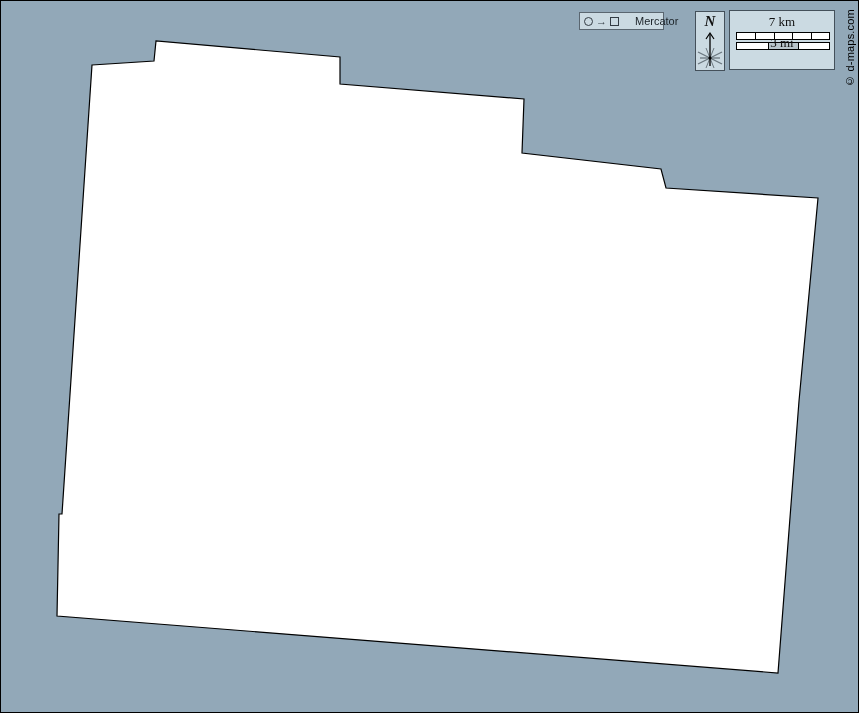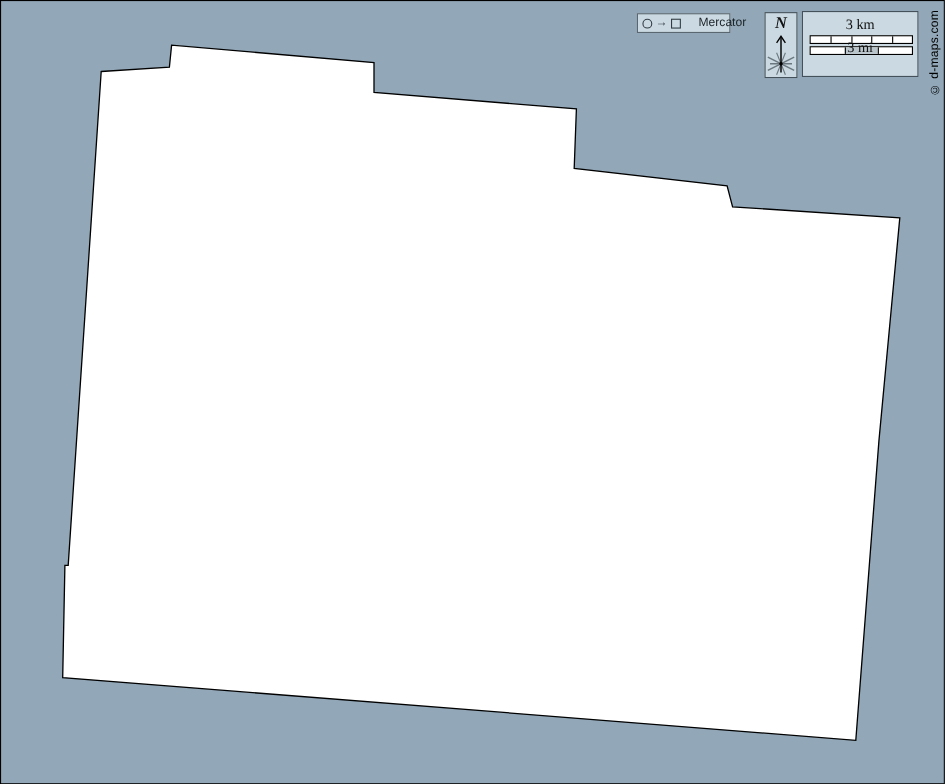--- a/index.html
+++ b/index.html
@@ -118,21 +118,21 @@
       <line x1="10" y1="18" x2="18" y2="38" stroke="#6b777f" stroke-width="1"></line>
       <line x1="18" y1="18" x2="10" y2="38" stroke="#6b777f" stroke-width="1"></line>
 
       <line x1="14" y1="4" x2="14" y2="36" stroke="#000" stroke-width="1.3"></line>
       <polyline points="10,9 14,3 18,9" fill="none" stroke="#000" stroke-width="1.2"></polyline>
       <circle cx="14" cy="28" r="1.6" fill="#000"></circle>
     </svg>
   </div>
 
   <div class="panel scale-box">
-    <div class="scale-label km">3 km</div>
+    <div class="scale-label km">7 km</div>
     <div class="scale-bar km-bar">
       <div class="tick" style="left:20%"></div>
       <div class="tick" style="left:40%"></div>
       <div class="tick" style="left:60%"></div>
       <div class="tick" style="left:80%"></div>
     </div>
     <div class="scale-bar mi-bar">
       <div class="mi-middle"></div>
       <div class="tick" style="left:33.33%"></div>
       <div class="tick" style="left:66.66%"></div>

